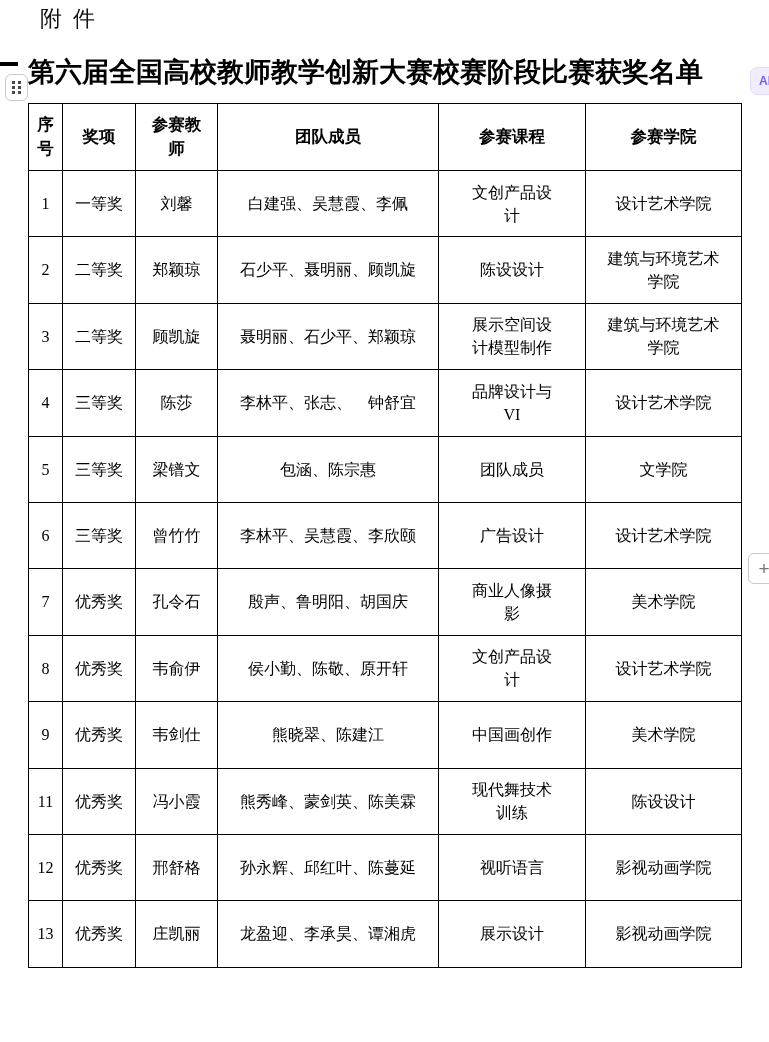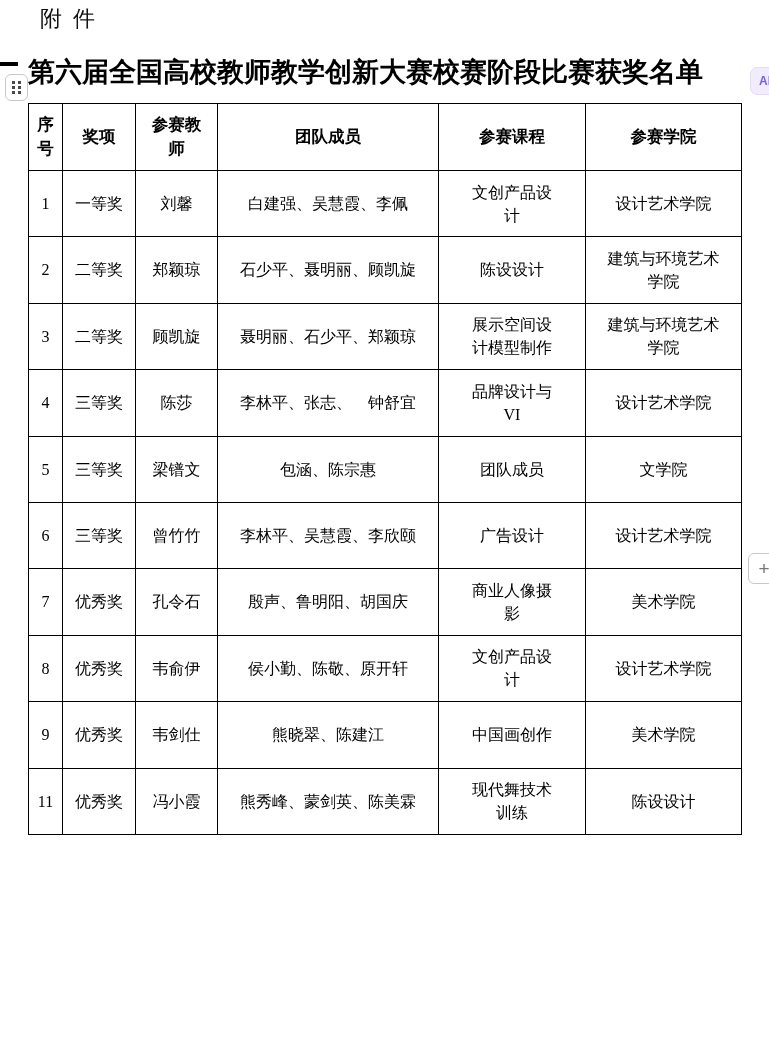--- a/index.html
+++ b/index.html
@@ -221,14 +221,30 @@
         <td class="c5">美术学院</td>
       </tr>
       <tr>
         <td class="c0">11</td>
         <td class="c1">优秀奖</td>
         <td class="c2">冯小霞</td>
         <td class="c3">熊秀峰、蒙剑英、陈美霖</td>
         <td class="c4">现代舞技术训练</td>
         <td class="c5">陈设设计</td>
       </tr>
+      <tr>
+        <td class="c0">12</td>
+        <td class="c1">优秀奖</td>
+        <td class="c2">邢舒格</td>
+        <td class="c3">孙永辉、邱红叶、陈蔓延</td>
+        <td class="c4">视听语言</td>
+        <td class="c5">影视动画学院</td>
+      </tr>
+      <tr>
+        <td class="c0">13</td>
+        <td class="c1">优秀奖</td>
+        <td class="c2">庄凯丽</td>
+        <td class="c3">龙盈迎、李承昊、谭湘虎</td>
+        <td class="c4">展示设计</td>
+        <td class="c5">影视动画学院</td>
+      </tr>
     </tbody>
 </table>
 
 </body></html>

